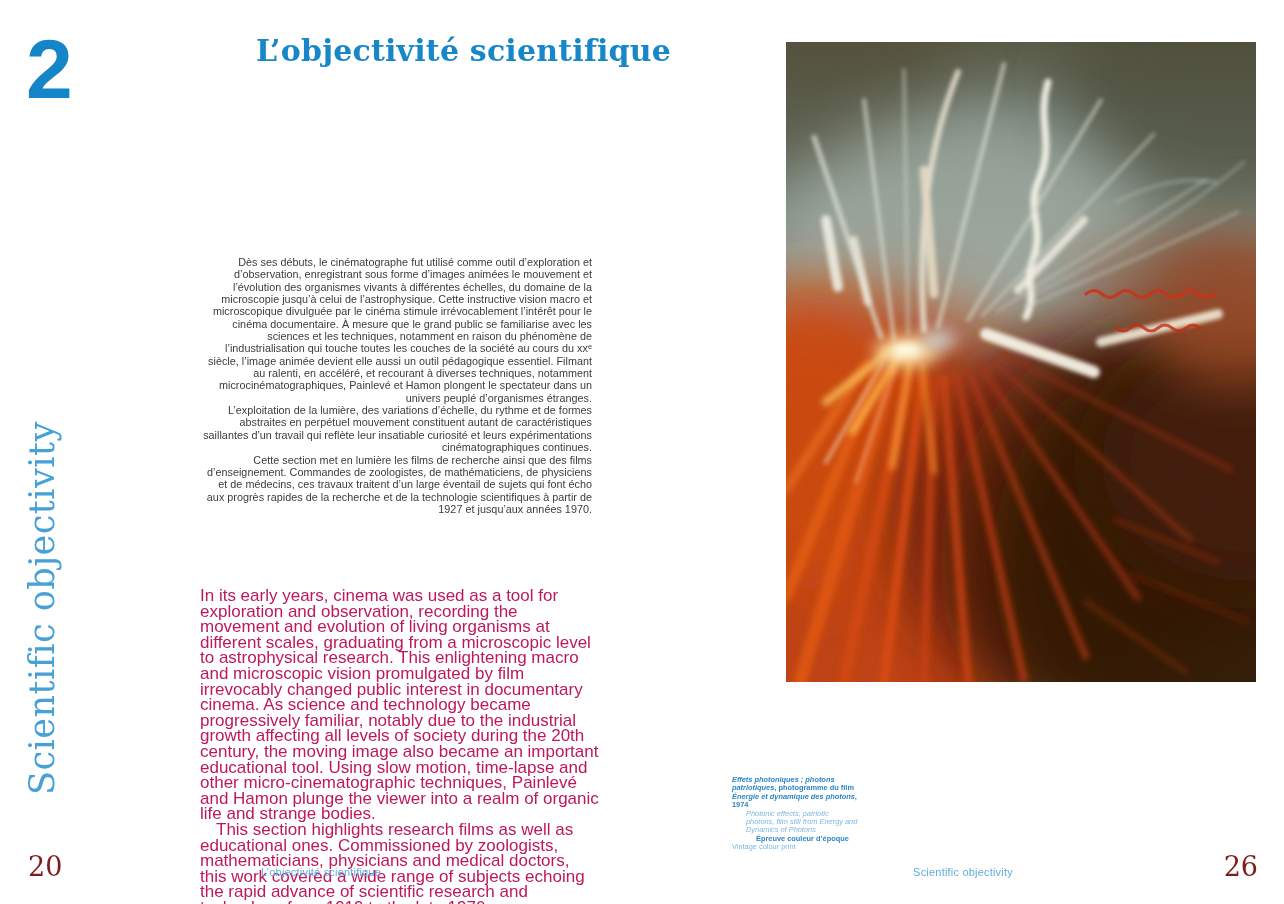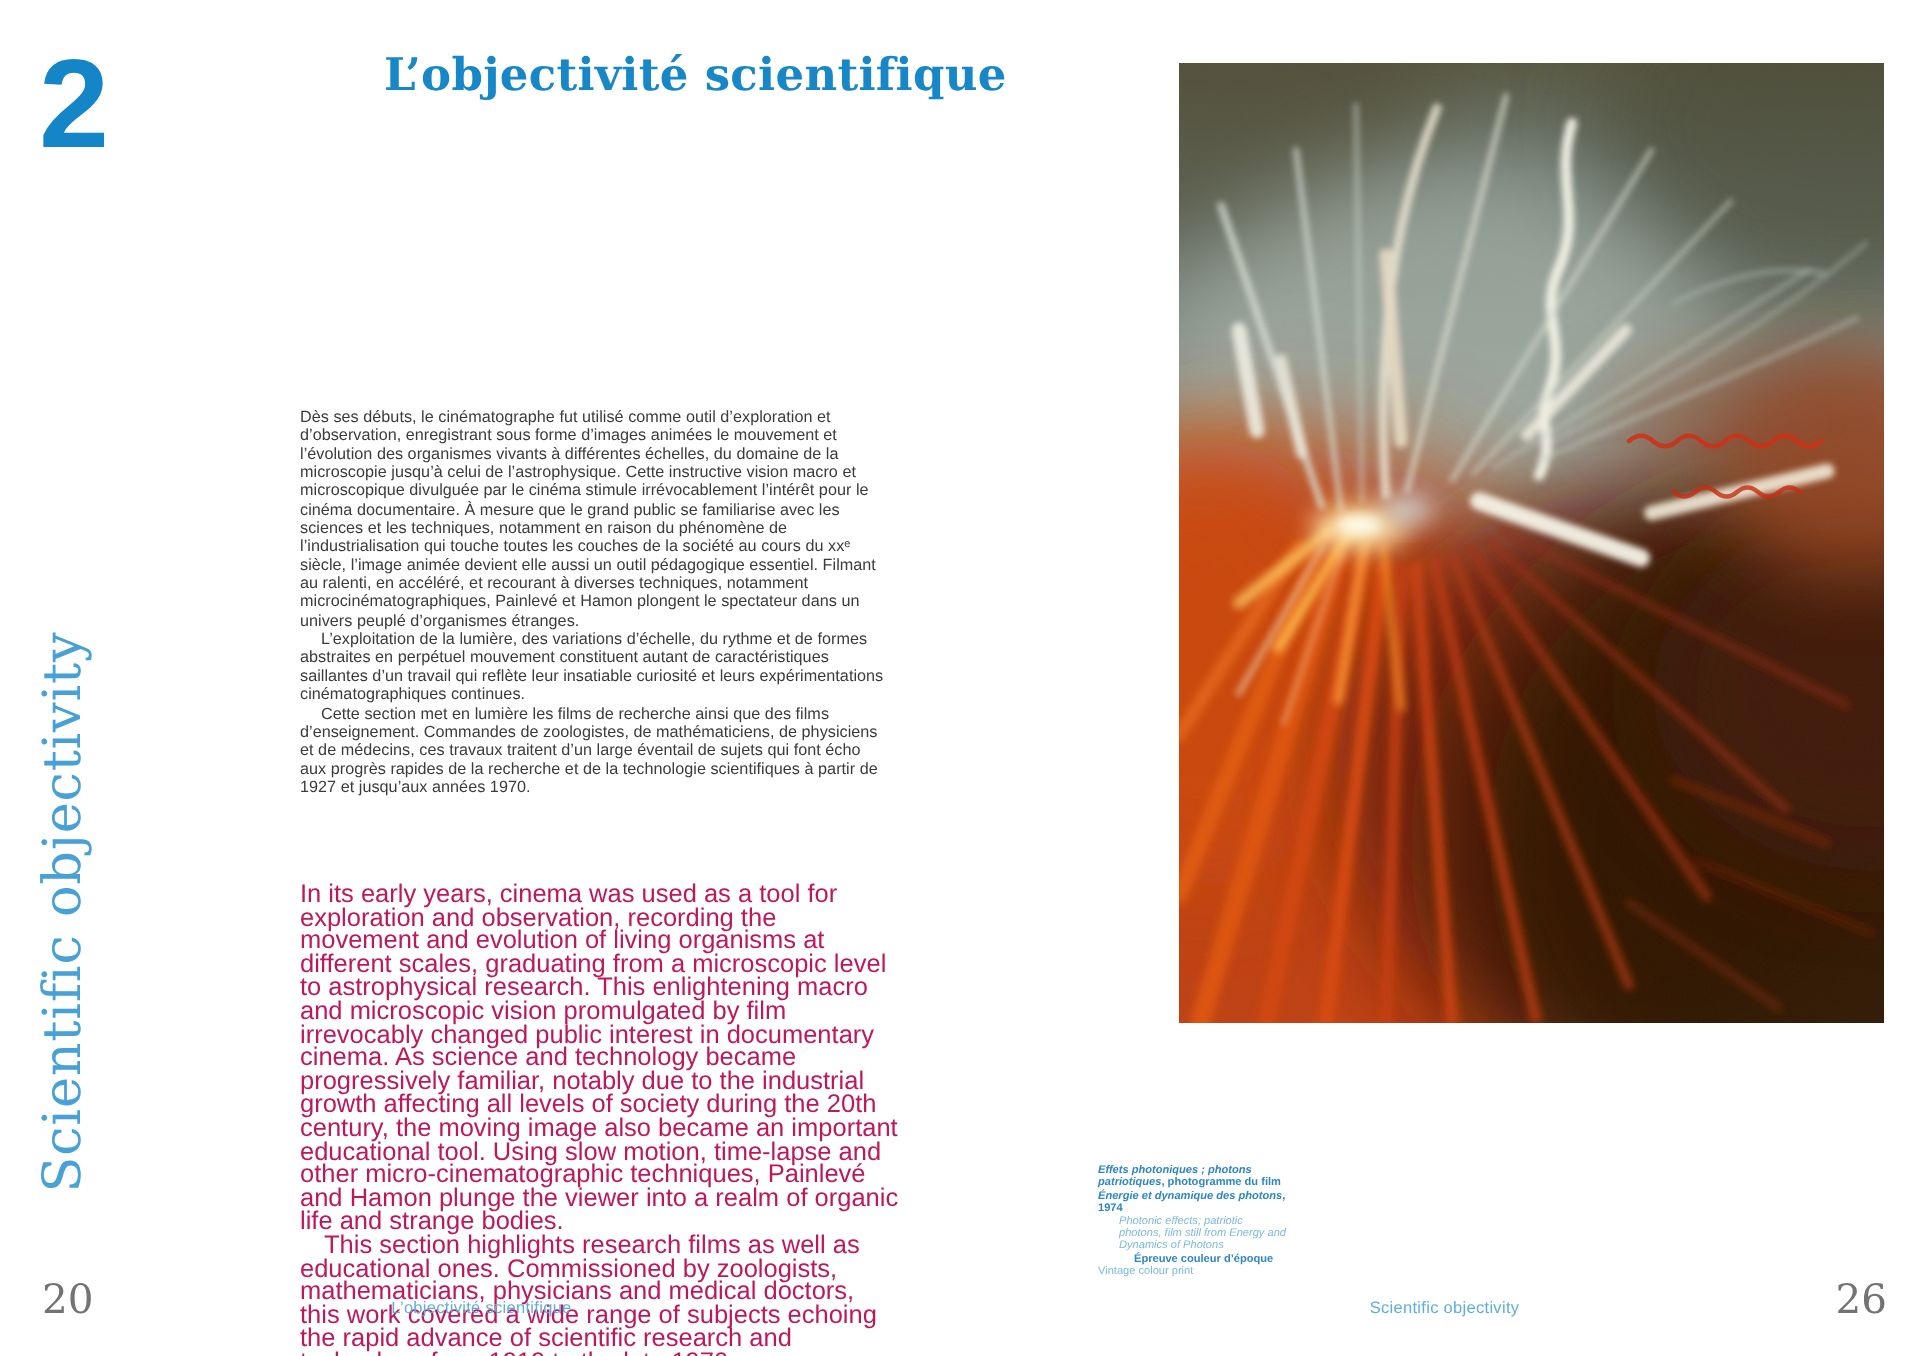--- a/index.html
+++ b/index.html
@@ -19,22 +19,22 @@
     font-size:30px;color:#1787c7;letter-spacing:0.2px;white-space:nowrap;
   }
   .side-label{
     position:absolute;left:22px;top:795px;
     transform:rotate(-90deg);transform-origin:0 0;
     font-family:"DejaVu Serif", serif;font-weight:normal;
     font-size:35px;color:#47a0d6;white-space:nowrap;letter-spacing:0.5px;
   }
   .text-col{position:absolute;left:200px;}
   .text-col p{margin:0;}
-  .fr-block{top:272px;width:392px;font-size:10.8px;line-height:12.35px;
-    color:#3b3b39;letter-spacing:0.02px;}
+  .fr-block{top:256px;width:392px;font-size:10.8px;line-height:12.35px;
+    color:#3b3b39;letter-spacing:0.02px;text-align:right;}
   .fr-block p + p{text-indent:14px;}
   .en-block{top:588px;width:399px;font-size:17px;line-height:15.6px;
     color:#be185d;}
   .en-block p + p{text-indent:16px;}
   .photo-frame{
     position:absolute;left:786px;top:42px;width:470px;height:640px;
     overflow:hidden;background:#6e7a74;
   }
   .photo-frame svg{display:block;width:100%;height:100%;}
   .caption{
@@ -42,21 +42,21 @@
     font-size:7.4px;line-height:8.4px;color:#2e86c6;
   }
   .caption .seg{display:inline;}
   .caption .it{font-style:italic;}
   .caption .en-line{color:#7bb8e2;font-style:italic;display:block;margin-left:14px;}
   .caption .medium-fr{color:#2e86c6;font-weight:bold;display:block;margin-left:24px;}
   .caption .medium-en{color:#7bb8e2;display:block;}
   .caption .fr-part{font-weight:bold;}
   .footer-num{
     position:absolute;top:851px;
-    font-family:"DejaVu Serif", serif;font-size:27px;color:#737373;
+    font-family:"DejaVu Serif", serif;font-size:27px;color:#7f1d1d;
   }
   .footer-num.left{left:28px;}
   .footer-num.right{right:26px;text-align:right;}
   .footer-label{
     position:absolute;top:866px;font-size:11px;color:#5fadde;
     text-align:center;letter-spacing:0.2px;
   }
   .footer-label.left{left:0;width:642px;}
   .footer-label.right{left:642px;width:642px;}
 </style>

